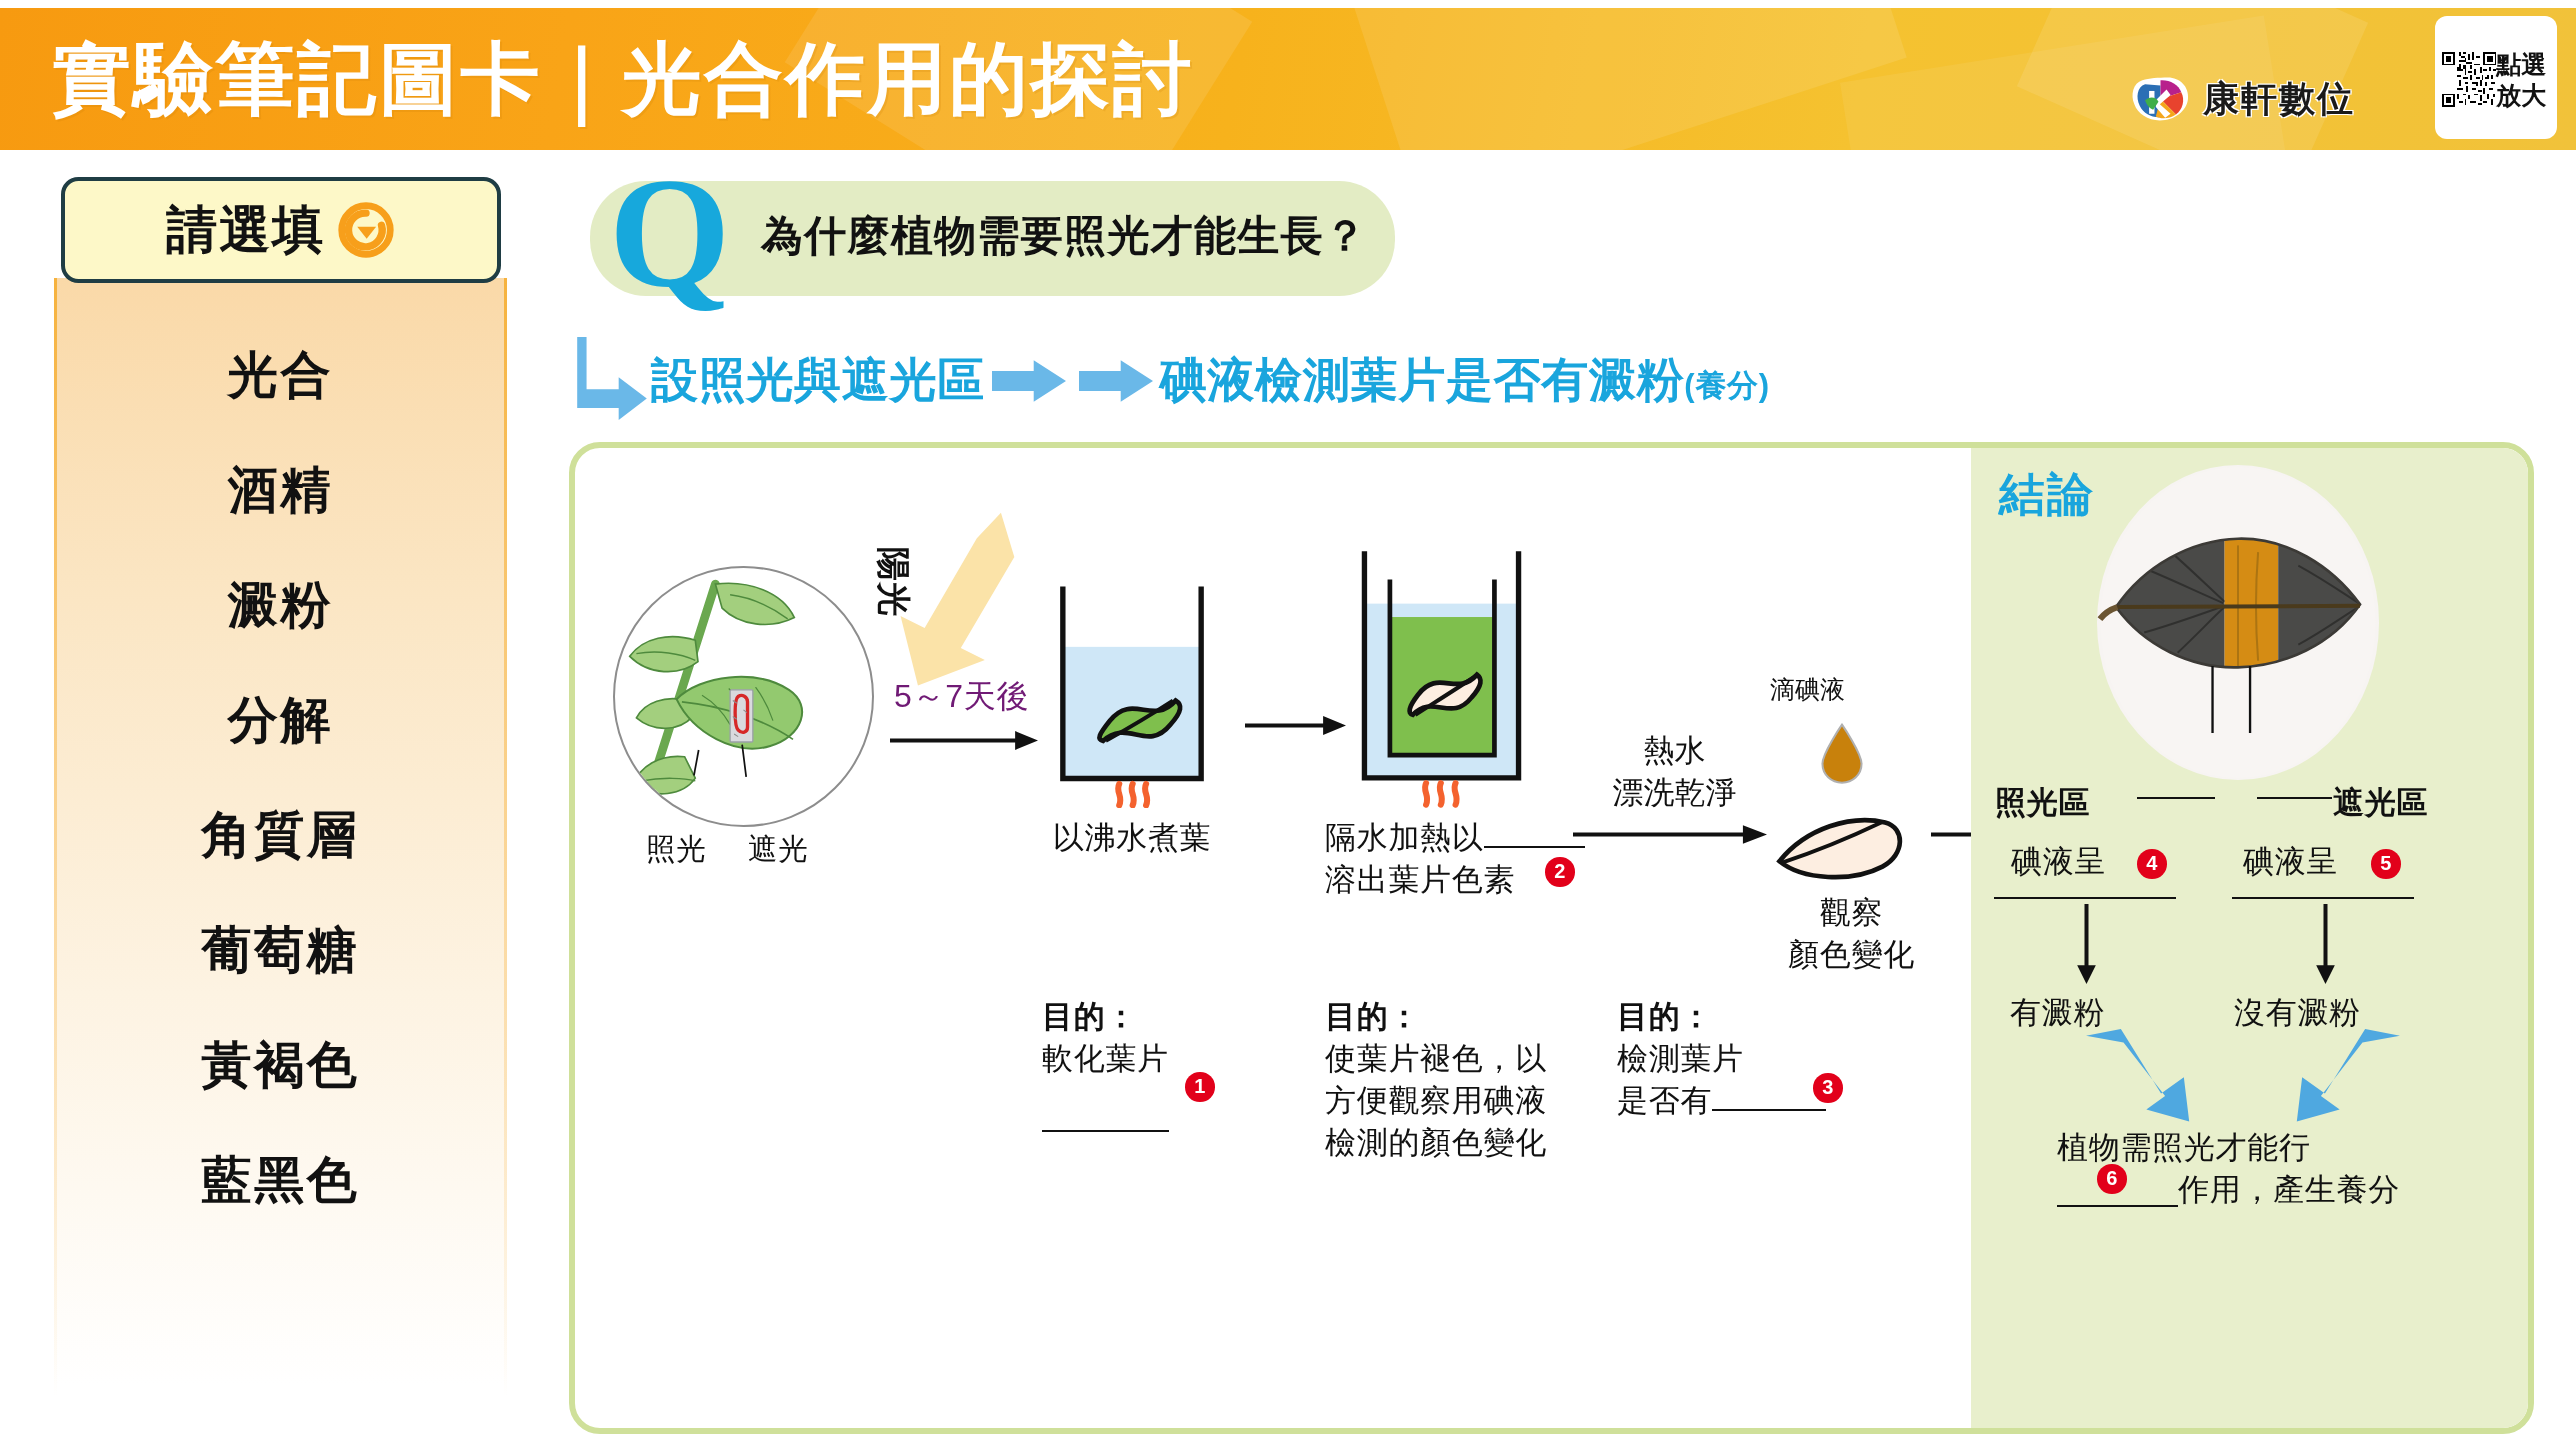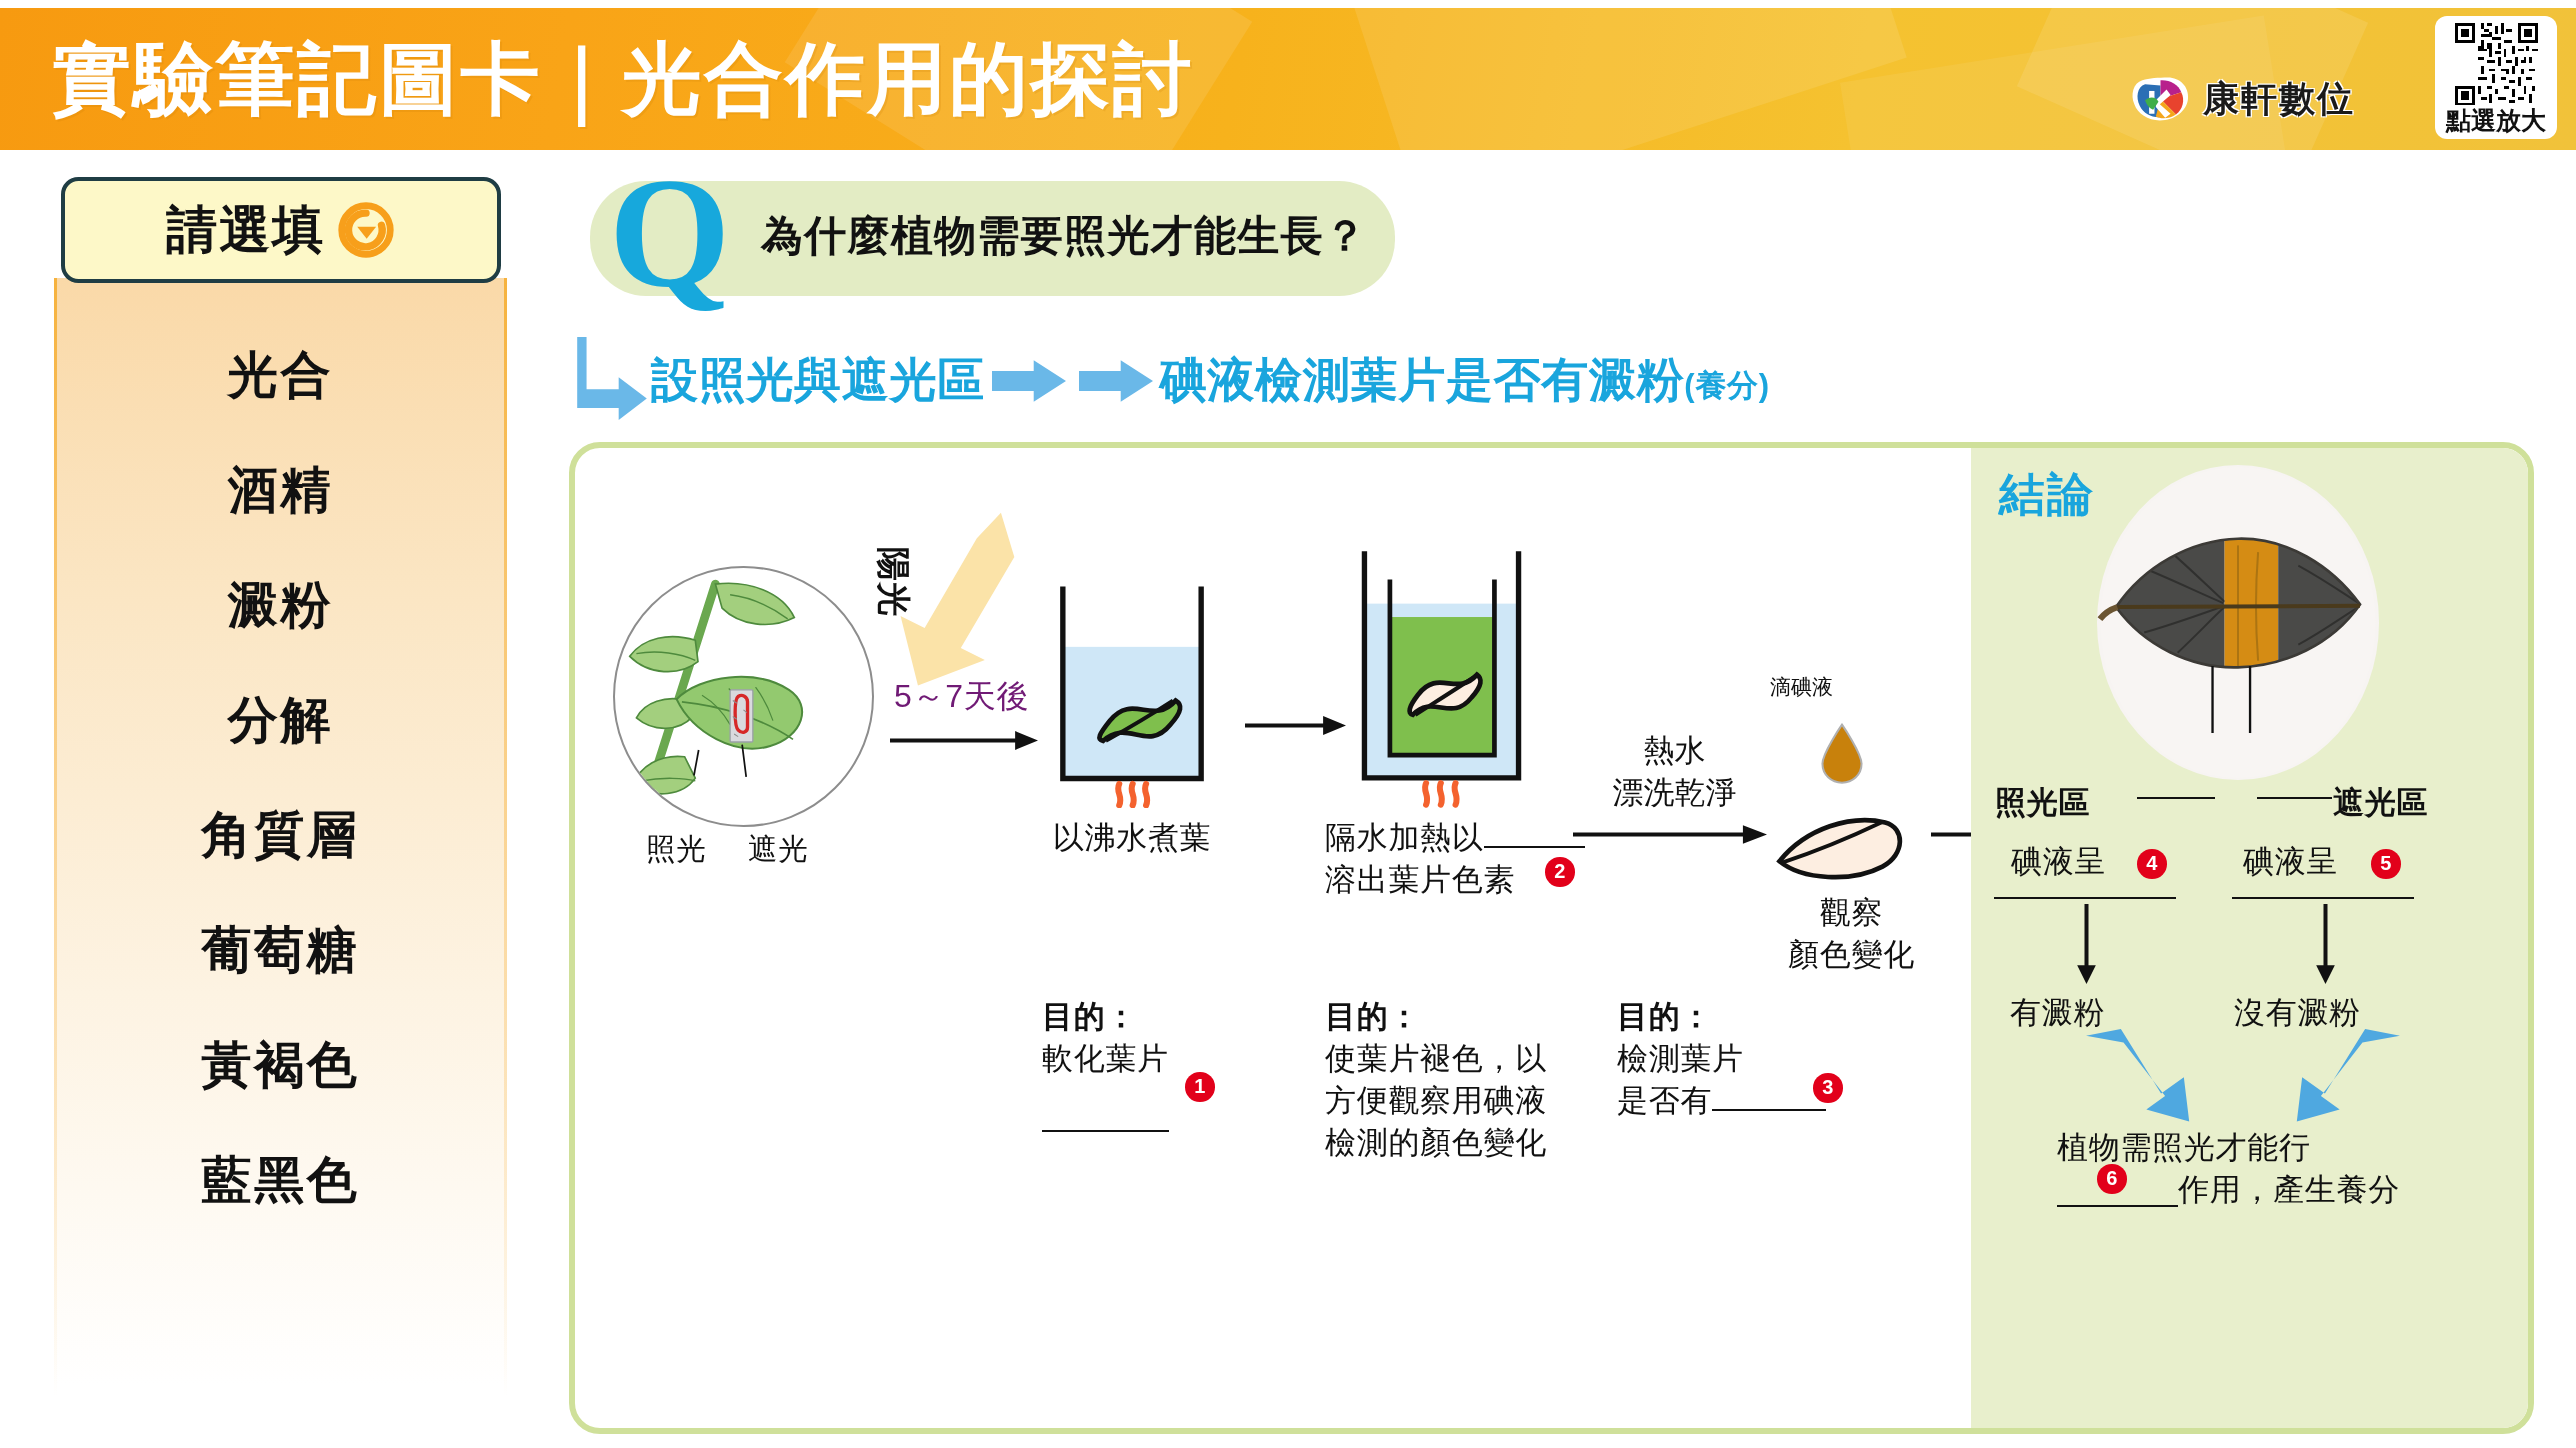--- a/index.html
+++ b/index.html
@@ -35,21 +35,21 @@
   .brand-logo { width: 63px; height: 54px; position: relative; }
   .brand-name {
     font-size: 36px; font-weight: bold; color: #1a1a1a;
     letter-spacing: 2px; line-height: 40px;
     text-shadow: -1.3px -1.3px 0 #fff, 1.3px -1.3px 0 #fff, -1.3px 1.3px 0 #fff, 1.3px 1.3px 0 #fff;
   }
   .qr-box {
     position: absolute; right: 19px; top: 8px;
     width: 122px; height: 123px; background: #ffffff;
     border-radius: 12px; padding: 6.7px 6.7px 2.7px 6.7px;
-    display: flex; flex-direction: column; align-items: center;
+    display: flex; flex-direction: row; align-items: center;
   }
   .qr-img { width: 101px; height: 83px; }
   .qr-label { font-size: 25px; font-weight: bold; color: #111; letter-spacing: 0px; line-height: 31px; }
 
   
   .sidebar {
     position: absolute; left: 54px; top: 169px; width: 453px; height: 1261px;
   }
   .sb-header {
     position: absolute; left: 6.7px; top: 0; width: 440px; height: 106px;
@@ -391,21 +391,21 @@
       <div style="position:absolute; left:999px; top:282px; width:201px; text-align:center; font-size:31px; color:#111; line-height:42px;">
         <span>熱水</span><br>
         <span>漂洗乾淨</span>
       </div>
       <span style="position:absolute; left:998px; top:373px; width:194px; height:27px;">
         <svg viewBox="0 0 290 40" width="194" height="27">
           <path d="M0 17 L254 17 L254 6 L290 20 L254 34 L254 23 L0 23 Z" fill="#111"></path>
         </svg>
       </span>
 
-      <div style="position:absolute; left:1195px; top:225px; font-size:21px; color:#111;">滴碘液</div>
+      <div style="position:absolute; left:1195px; top:225px; font-size:25px; color:#111;">滴碘液</div>
       <span style="position:absolute; left:1242px; top:274px; width:50px; height:62px;">
         <svg viewBox="0 0 74 92" width="50" height="62">
           <path d="M37 4 C37 4 8 46 8 62 C8 78 21 90 37 90 C53 90 66 78 66 62 C66 46 37 4 37 4 Z" fill="#c8810c" stroke="#b0b0b0" stroke-width="3"></path>
         </svg>
       </span>
       <span style="position:absolute; left:1192px; top:333px; width:148px; height:107px;">
         <svg viewBox="0 0 220 160" width="148" height="107">
           <path d="M18 120 C58 70 126 50 176 62 C206 70 206 110 172 128 C126 152 52 148 18 120 Z" fill="#fdeee1" stroke="#111" stroke-width="7"></path>
           <path d="M22 122 C70 106 124 84 170 62" stroke="#111" stroke-width="6" fill="none"></path>
         </svg>

